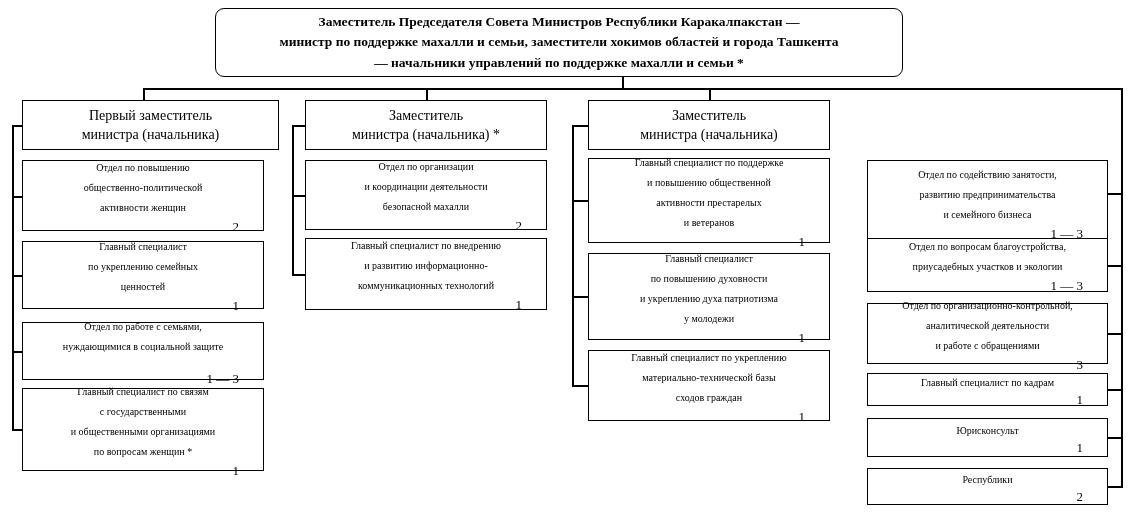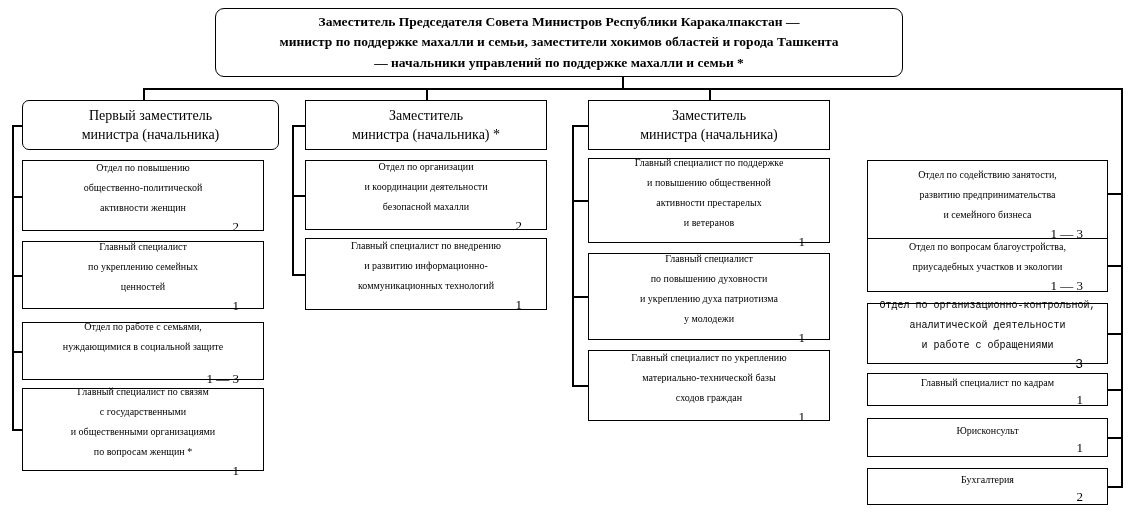--- a/index.html
+++ b/index.html
@@ -61,21 +61,21 @@
 — начальники управлений по поддержке махалли и семьи *</div>
   </div>
 
   <div class="vline" style="left:622px; top:77px; height:11px;"></div>
   <div class="hline" style="left:143px; top:88px; width:979.6px;"></div>
   <div class="vline" style="left:143px; top:88px; height:12px;"></div>
   <div class="vline" style="left:426px; top:88px; height:12px;"></div>
   <div class="vline" style="left:709px; top:88px; height:12px;"></div>
   <div class="vline" style="left:1121px; top:88px; height:400px;"></div>
 
-  <div class="box hdr" style="left:22px; top:100px; width:257px; height:50px;border-radius:7px;">
+  <div class="box hdr" style="left:22px; top:100px; width:257px; height:50px;">
     <div class="txt">Первый заместитель
 министра (начальника)</div>
   </div>
   <div class="box" style="left:22px; top:160px; width:242px; height:71px;">
     <div class="txt">Отдел по повышению
 общественно-политической
 активности женщин</div>
     <div class="num">2</div>
   </div>
   <div class="box" style="left:22px; top:241px; width:242px; height:68px;">
@@ -158,36 +158,36 @@
     <div class="txt">Отдел по содействию занятости,
 развитию предпринимательства
 и семейного бизнеса</div>
     <div class="num">1 — 3</div>
   </div>
   <div class="box" style="left:867px; top:238px; width:241px; height:54px;">
     <div class="txt">Отдел по вопросам благоустройства,
 приусадебных участков и экологии</div>
     <div class="num">1 — 3</div>
   </div>
-  <div class="box" style="left:867px; top:303px; width:241px; height:61px;font-family:Liberation Mono, monospace;">
+  <div class="box" style="left:867px; top:303px; width:241px; height:61px;">
     <div class="txt">Отдел по организационно-контрольной,
 аналитической деятельности
 и работе с обращениями</div>
     <div class="num">3</div>
   </div>
   <div class="box tight" style="left:867px; top:373px; width:241px; height:33px;">
     <div class="txt">Главный специалист по кадрам</div>
     <div class="num">1</div>
   </div>
   <div class="box tight" style="left:867px; top:418px; width:241px; height:39px;">
     <div class="txt">Юрисконсульт</div>
     <div class="num">1</div>
   </div>
   <div class="box tight" style="left:867px; top:468px; width:241px; height:37px;">
-    <div class="txt">Бухгалтерия</div>
+    <div class="txt">Республики</div>
     <div class="num">2</div>
   </div>
   <div class="hline" style="left:1108px; top:193px; width:14px;"></div>
   <div class="hline" style="left:1108px; top:265px; width:14px;"></div>
   <div class="hline" style="left:1108px; top:333px; width:14px;"></div>
   <div class="hline" style="left:1108px; top:389px; width:14px;"></div>
   <div class="hline" style="left:1108px; top:437px; width:14px;"></div>
   <div class="hline" style="left:1108px; top:486px; width:14px;"></div>
 
 </div>

